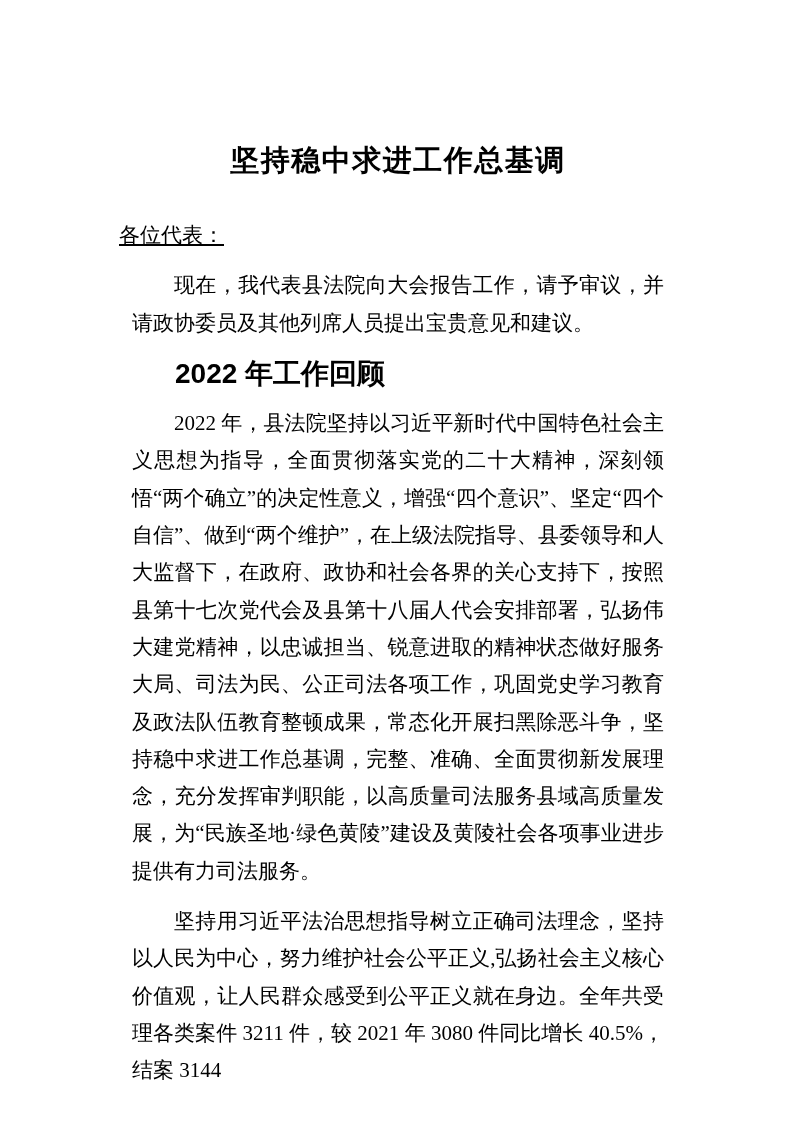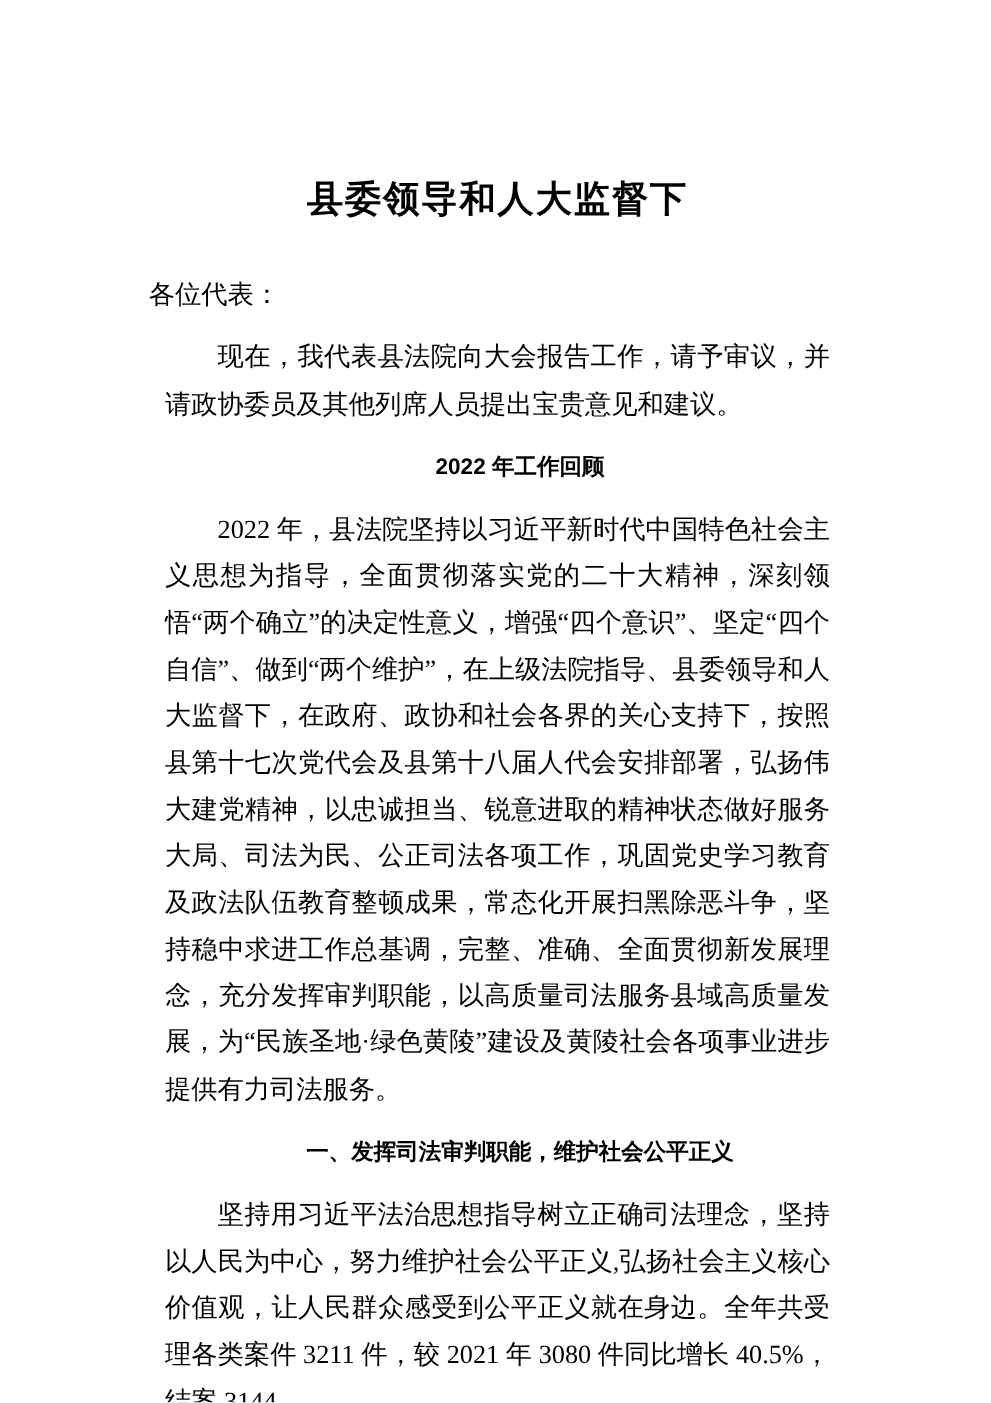--- a/index.html
+++ b/index.html
@@ -31,53 +31,53 @@
     margin: 0 0 36px 0;
     white-space: nowrap;
   }
   .salutation {
     font-family: "Liberation Serif", "DejaVu Serif", serif;
     font-size: 21px;
     line-height: 37.3px;
     margin: 0;
     text-align: justify;
     text-justify: inter-character;
+    text-decoration: underline;
   }
   .para {
     font-family: "Liberation Serif", "DejaVu Serif", serif;
     font-size: 21px;
     line-height: 37.3px;
     margin: 13px;
     text-indent: 2em;
     text-align: justify;
     text-justify: inter-character;
     word-break: break-all;
   }
   .heading {
     font-family: "Liberation Sans", "DejaVu Sans", sans-serif;
-    font-size: 18px;
+    font-size: 28px;
     font-weight: 700;
     line-height: 37.3px;
     margin: 0;
     text-indent: 2em;
-    text-align: center;
+    text-align: left;
   }
 </style>
 </head>
 <body>
 
 <div class="page">
   <div class="doc">
-    <h1 class="doc-title">县委领导和人大监督下</h1>
+    <h1 class="doc-title">坚持稳中求进工作总基调</h1>
 
     <p class="salutation">各位代表：</p>
 
     <p class="para">现在，我代表县法院向大会报告工作，请予审议，并请政协委员及其他列席人员提出宝贵意见和建议。</p>
 
     <h2 class="heading">2022 年工作回顾</h2>
 
     <p class="para">2022 年，县法院坚持以习近平新时代中国特色社会主义思想为指导，全面贯彻落实党的二十大精神，深刻领悟“两个确立”的决定性意义，增强“四个意识”、坚定“四个自信”、做到“两个维护”，在上级法院指导、县委领导和人大监督下，在政府、政协和社会各界的关心支持下，按照县第十七次党代会及县第十八届人代会安排部署，弘扬伟大建党精神，以忠诚担当、锐意进取的精神状态做好服务大局、司法为民、公正司法各项工作，巩固党史学习教育及政法队伍教育整顿成果，常态化开展扫黑除恶斗争，坚持稳中求进工作总基调，完整、准确、全面贯彻新发展理念，充分发挥审判职能，以高质量司法服务县域高质量发展，为“民族圣地·绿色黄陵”建设及黄陵社会各项事业进步提供有力司法服务。</p>
 
-    <h2 class="heading">一、发挥司法审判职能，维护社会公平正义</h2>
 
     <p class="para">坚持用习近平法治思想指导树立正确司法理念，坚持以人民为中心，努力维护社会公平正义,弘扬社会主义核心价值观，让人民群众感受到公平正义就在身边。全年共受理各类案件 3211 件，较 2021 年 3080 件同比增长 40.5%，结案 3144</p>
   </div>
 </div>
 
 </body></html>

